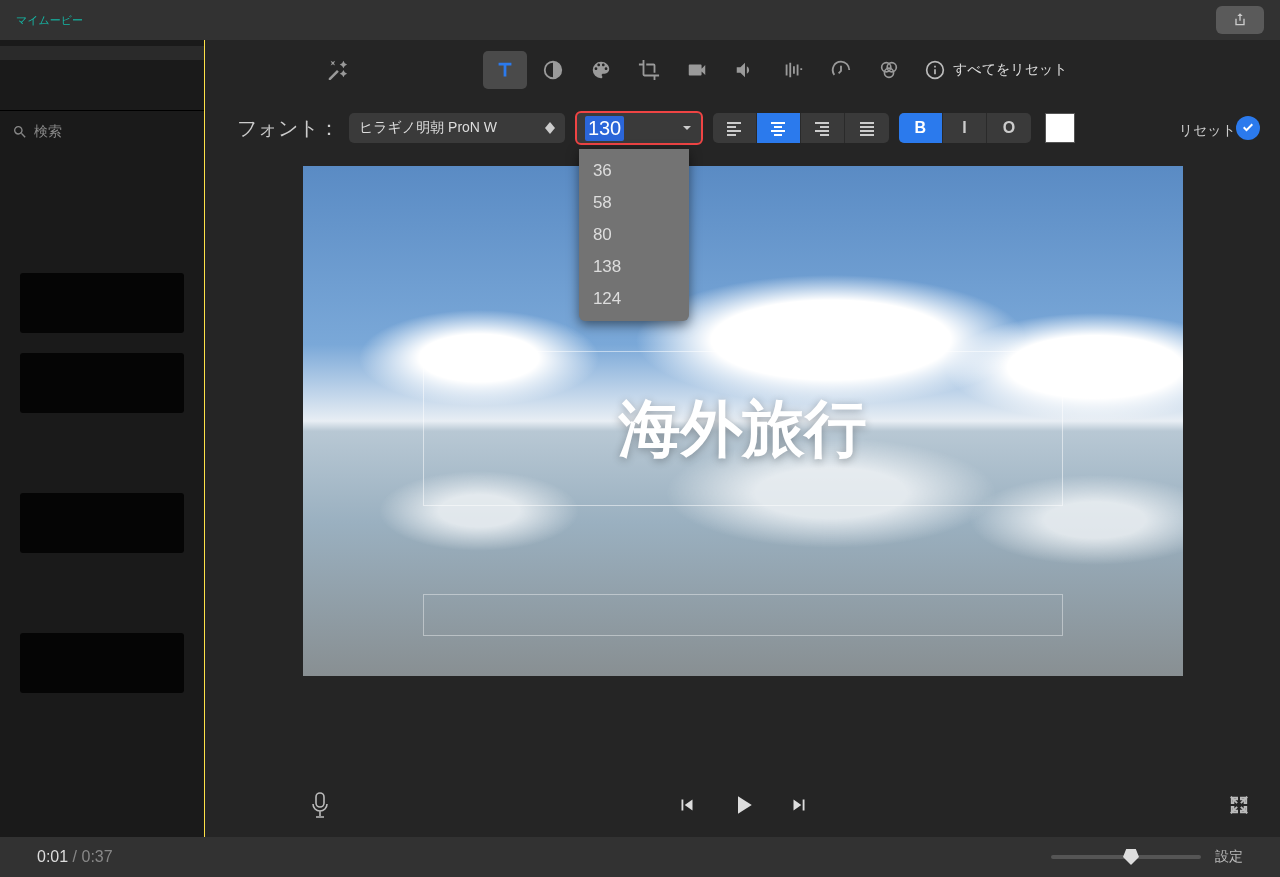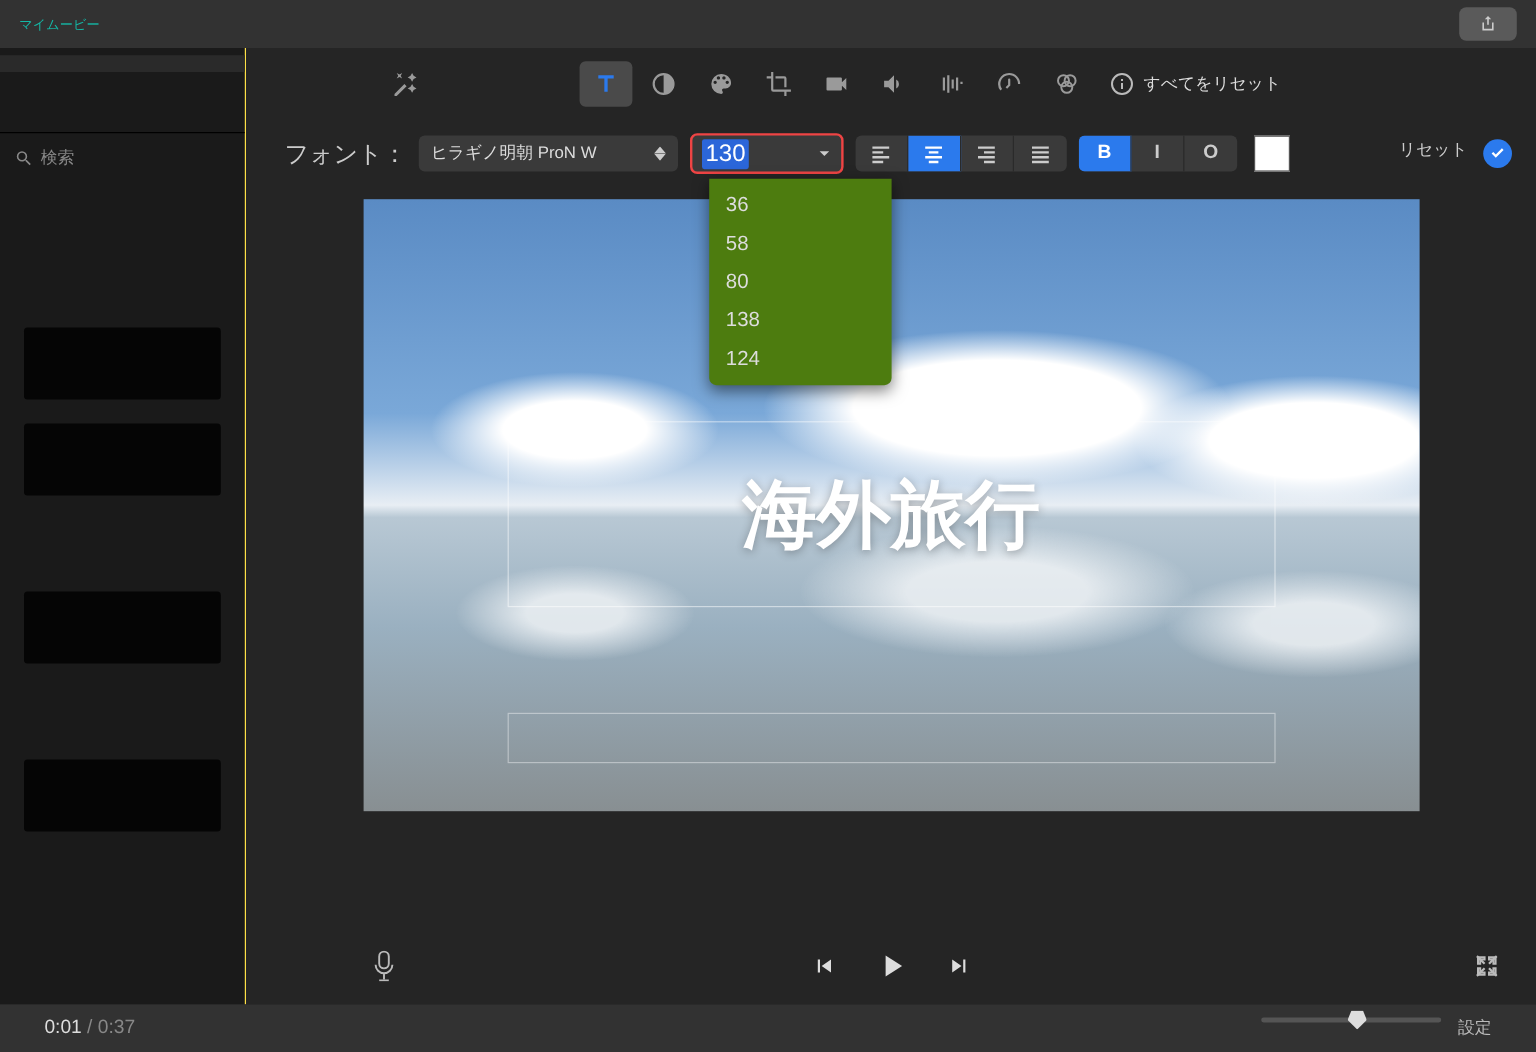--- a/index.html
+++ b/index.html
@@ -28,53 +28,53 @@
 .info-btn span{color:#ddd;font-size:14px}
 .toolbar2{height:56px;display:flex;align-items:center;padding:0 20px;gap:10px}
 .label{color:#ccc;font-size:20px;margin-left:12px}
 .font-select{width:216px;height:30px;background:#3a3a3a;border-radius:5px;display:flex;align-items:center;padding:0 10px;justify-content:space-between;color:#ddd;font-size:14px}
 .font-select .arrows{display:flex;flex-direction:column;gap:-2px}
 .font-select .arrows svg{width:10px;height:6px;fill:#ccc}
 .size-wrap{position:relative}
 .size-select{width:128px;height:34px;background:#3a3a3a;border:2px solid #ef4444;border-radius:6px;display:flex;align-items:center;padding:0 8px;justify-content:space-between;color:#fff;font-size:20px}
 .size-select .val{background:#2b66d9;padding:1px 3px;border-radius:2px}
 .size-select svg{width:12px;height:12px;fill:#ccc}
-.dropdown{position:absolute;top:38px;left:16px;width:152px;background:#4d7c0f;border-radius:0 0 6px 6px;box-shadow:0 4px 12px rgba(0,0,0,.5);z-index:100;padding:6px 0}
+.dropdown{position:absolute;top:38px;left:4px;width:110px;background:#737373;border-radius:0 0 6px 6px;box-shadow:0 4px 12px rgba(0,0,0,.5);z-index:100;padding:6px 0}
 .dropdown-item{padding:6px 14px;color:#ddd;font-size:17px;cursor:pointer}
 .seg{display:flex;background:#3a3a3a;border-radius:5px;overflow:hidden;height:30px}
 .seg-btn{width:44px;display:flex;align-items:center;justify-content:center;border-right:1px solid #2a2a2a}
 .seg-btn:last-child{border-right:none}
 .seg-btn.active{background:#2b7aed}
 .seg-btn svg{width:18px;height:18px;fill:#ccc}
 .seg-btn.active svg{fill:#fff}
 .style-btn{width:44px;height:30px;display:flex;align-items:center;justify-content:center;font-size:16px;color:#ccc;font-weight:bold}
 .style-btn.active{background:#2b7aed;color:#fff}
 .swatch{width:30px;height:30px;background:#fff;border:1px solid #555;margin-left:4px}
-.reset-area{margin-left:auto;display:flex;align-items:flex-start;gap:13px}
+.reset-area{margin-left:auto;display:flex;align-items:flex-end;gap:0}
 .reset-area span{color:#ccc;font-size:14px}
 .check{width:24px;height:24px;border-radius:50%;background:#2b7aed;display:flex;align-items:center;justify-content:center}
 .check svg{width:14px;height:14px;fill:#fff}
 .preview-area{flex:1;display:flex;align-items:flex-start;justify-content:center;padding:10px 0 0 0}
 .preview{width:880px;height:510px;position:relative;background:linear-gradient(180deg,#5a8bc4 0%,#7aa8d8 35%,#e8eef4 50%,#b8c8d4 52%,#9ab0c0 70%,#888f92 100%);overflow:hidden}
 .clouds1{position:absolute;top:20%;left:0;right:0;height:180px;background:radial-gradient(ellipse 200px 80px at 20% 50%,#fff 30%,transparent 60%),radial-gradient(ellipse 300px 100px at 60% 40%,#fff 40%,transparent 65%),radial-gradient(ellipse 250px 90px at 90% 55%,#fff 35%,transparent 60%)}
 .clouds2{position:absolute;top:50%;left:0;right:0;height:180px;background:radial-gradient(ellipse 200px 80px at 20% 50%,#fff 20%,transparent 50%),radial-gradient(ellipse 300px 100px at 60% 60%,#fff 25%,transparent 55%),radial-gradient(ellipse 250px 90px at 90% 45%,#fff 20%,transparent 50%);opacity:.7;transform:scaleY(-1)}
 .text-box1{position:absolute;top:185px;left:120px;right:120px;height:155px;border:1px solid rgba(255,255,255,.5);display:flex;align-items:center;justify-content:center}
 .title-text{font-family:"Hiragino Mincho ProN",serif;font-size:62px;color:#fff;font-weight:600;text-shadow:0 2px 8px rgba(0,0,0,.3)}
 .text-box2{position:absolute;bottom:40px;left:120px;right:120px;height:42px;border:1px solid rgba(255,255,255,.4)}
 .controls{height:60px;display:flex;align-items:center;padding:0 30px}
 .mic{margin-left:75px}
 .mic svg{width:20px;height:26px;fill:#bbb}
 .transport{position:absolute;left:50%;transform:translateX(-50%);display:flex;align-items:center;gap:30px}
 .transport svg{fill:#ddd}
 .fullscreen{margin-left:auto}
 .fullscreen svg{width:22px;height:22px;fill:#bbb}
 .footer{position:absolute;bottom:0;left:0;right:0;height:40px;background:#323232;display:flex;align-items:center;padding:0 37px}
 .time{color:#ddd;font-size:16px}
 .time .total{color:#888}
-.zoom{margin-left:auto;display:flex;align-items:flex-start;gap:14px}
+.zoom{margin-left:auto;display:flex;align-items:center;gap:14px}
 .slider{width:150px;height:4px;background:#555;position:relative;border-radius:2px}
 .slider-thumb{position:absolute;top:-6px;left:48%;width:16px;height:16px;background:#ddd;border-radius:3px 3px 50% 50%;transform:rotate(0deg);clip-path:polygon(20% 0,80% 0,100% 50%,50% 100%,0 50%)}
 .settings-label{color:#bbb;font-size:14px}
 </style>
 </head>
 <body>
 
 <div class="titlebar">
   <div class="title">マイムービー</div>
   <div class="share-btn">

